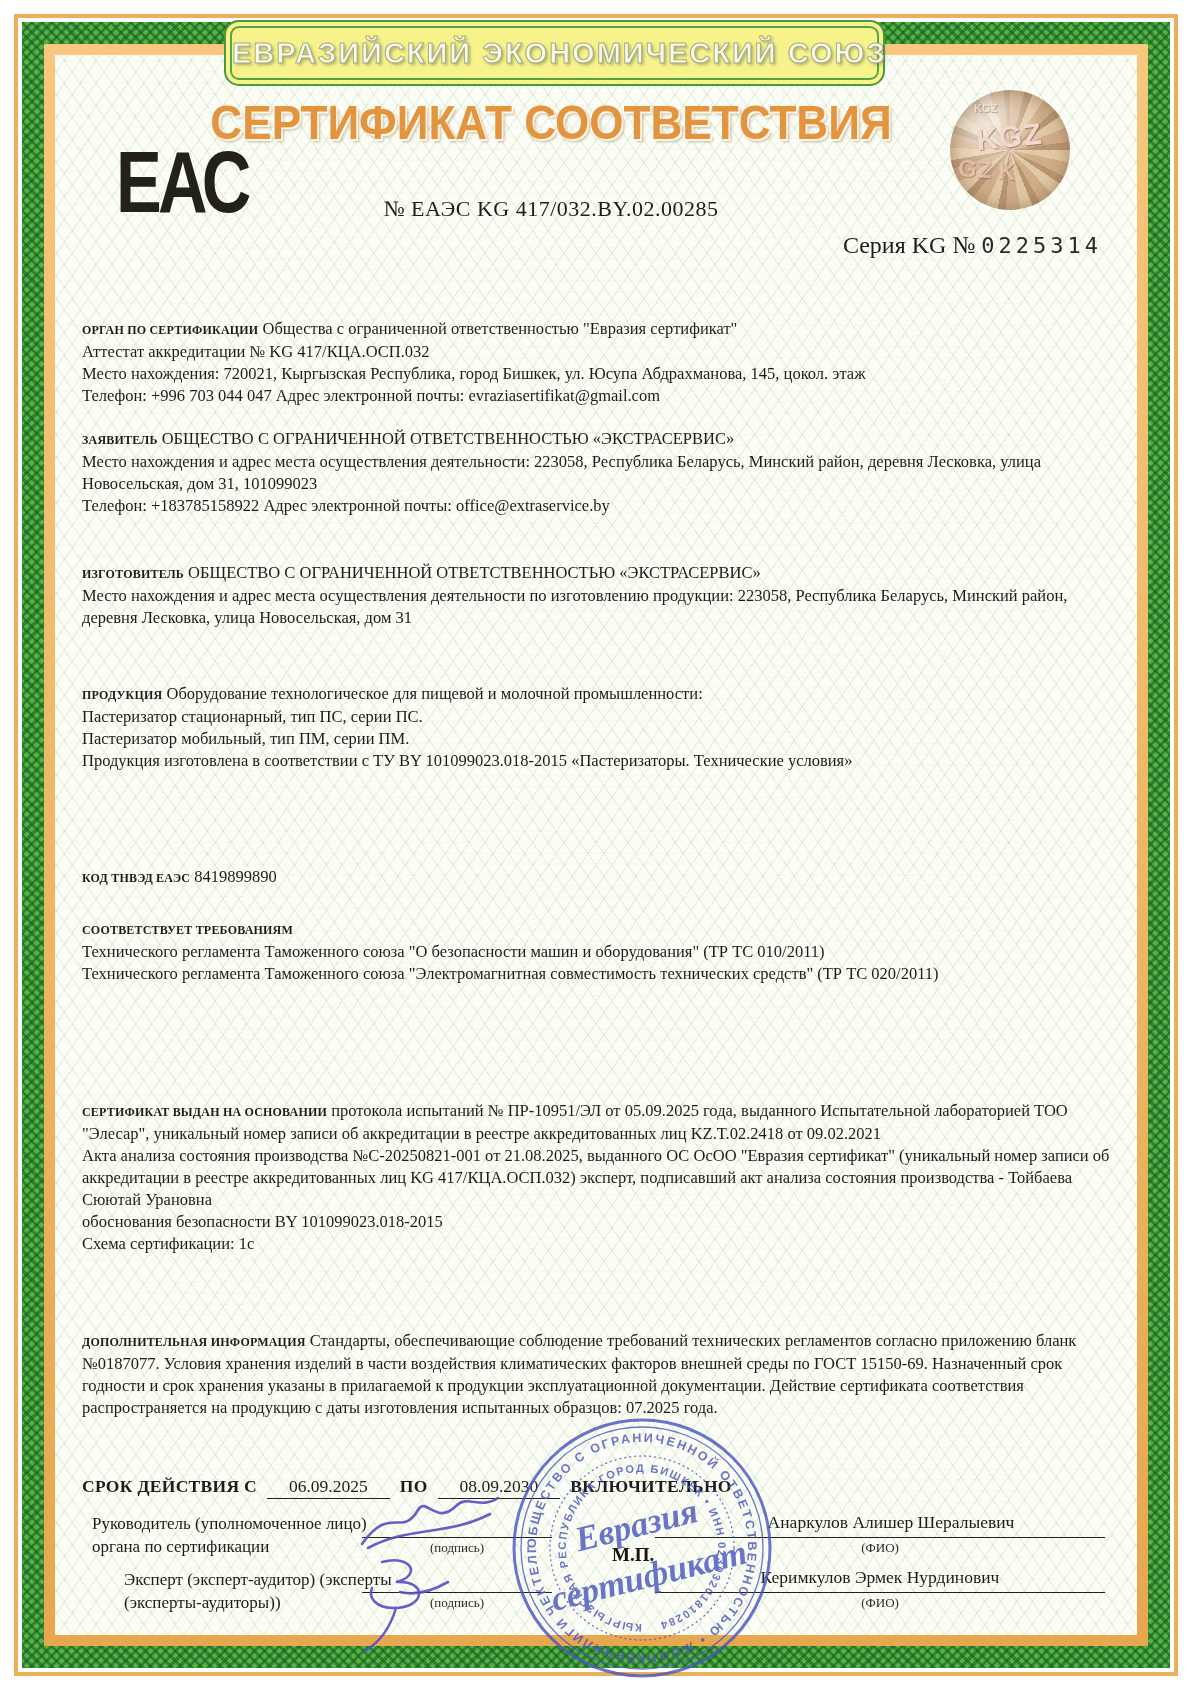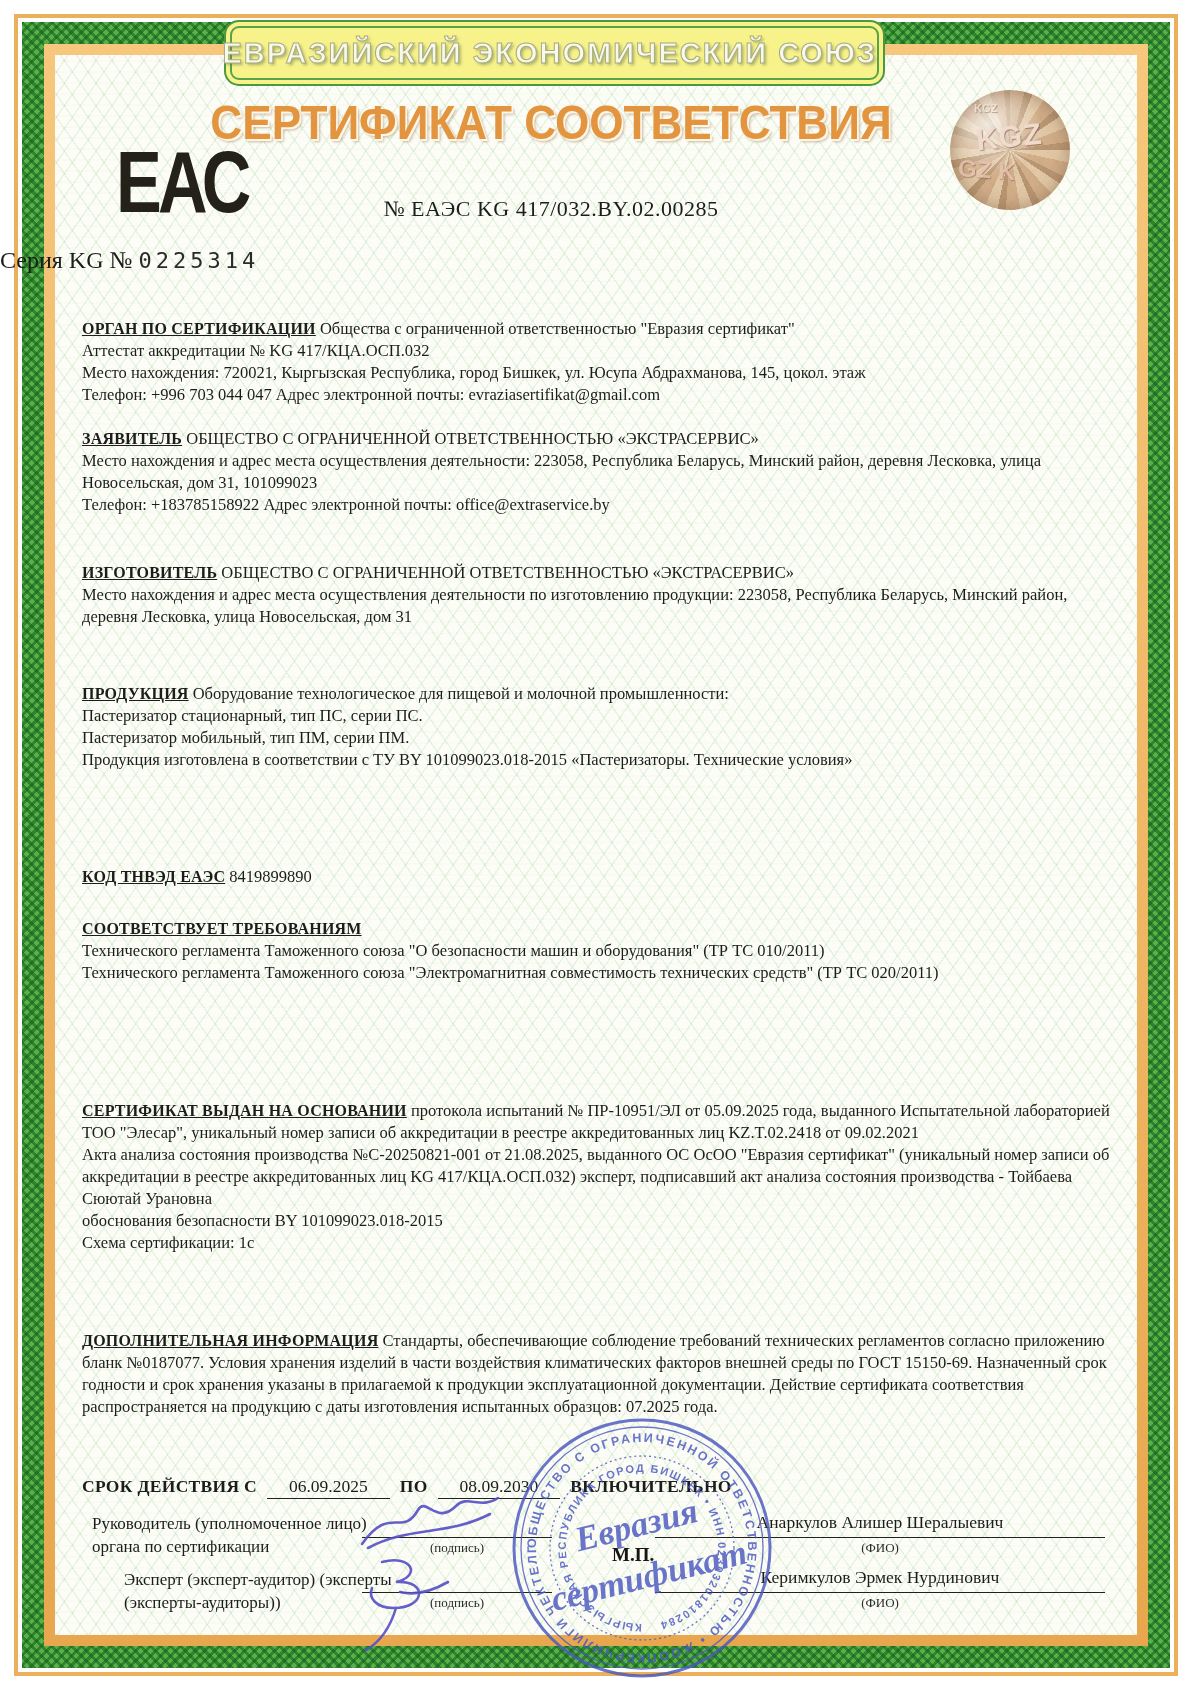--- a/index.html
+++ b/index.html
@@ -16,21 +16,21 @@
   .paper{position:absolute;inset:55px;
      background:
        repeating-linear-gradient(55deg, rgba(110,190,110,.15) 0 1.5px, transparent 1.5px 13px),
        repeating-linear-gradient(-55deg, rgba(110,190,110,.15) 0 1.5px, transparent 1.5px 13px),
        repeating-linear-gradient(0deg, rgba(235,180,110,.05) 0 2px, transparent 2px 11px),
        #fdfdf8;}
   
   .banner{position:absolute;left:230px;top:26px;width:645px;height:50px;
      background:#f7f28a;border:2px solid #57a348;border-radius:9px;
      box-shadow:0 0 0 4px #f7f28a, 0 0 0 6px #4c9840;
-     display:flex;align-items:center;justify-content:flex-end;}
+     display:flex;align-items:center;justify-content:flex-start;}
   .banner-text{font-family:"Liberation Sans",sans-serif;font-weight:800;font-size:29px;
      letter-spacing:2px;color:#f8f8ec;-webkit-text-stroke:1px #a8ad7c;
      text-shadow:2px 2px 3px rgba(110,120,80,.55);white-space:nowrap;}
   .eac{position:absolute;left:116px;top:138px;font-family:"Liberation Sans",sans-serif;
      font-weight:900;font-size:88px;line-height:1;color:#232118;letter-spacing:-5px;
      transform:scaleX(.78);transform-origin:left top;}
   .holo{position:absolute;left:950px;top:90px;width:120px;height:120px;border-radius:50%;
      overflow:hidden;opacity:.8;
      background:
        radial-gradient(circle at 32% 28%, rgba(255,255,255,.75), rgba(255,255,255,0) 45%),
@@ -41,44 +41,44 @@
      color:#efd2c4;text-shadow:1px 1px 1px rgba(80,40,20,.6);}
   .holo .h1{left:26px;top:30px;font-size:30px;letter-spacing:1px;transform:rotate(-6deg);}
   .holo .h2{left:8px;top:66px;font-size:24px;opacity:.8;transform:rotate(4deg);color:#e3b49e;}
   .holo .h3{left:24px;top:12px;font-size:11px;opacity:.75;color:#f3e2d2;}
   .doc-title{position:absolute;left:0;right:90px;top:94px;text-align:center;
      font-family:"Liberation Sans",sans-serif;font-weight:900;font-size:49px;
      color:#e2943e;letter-spacing:0px;transform:scaleX(.9);
      text-shadow:2px 2px 0 #fff6e6, 3px 3px 3px rgba(120,80,30,.4);white-space:nowrap;}
   .cert-number{position:absolute;left:0;right:90px;top:196px;text-align:center;
      font-size:22px;letter-spacing:.5px;}
-  .series{position:absolute;left:0;right:90px;top:247px;text-align:left;font-size:24px;}
+  .series{position:absolute;left:0;right:90px;top:232px;text-align:right;font-size:24px;}
   .series .num{font-family:"DejaVu Sans Mono",monospace;font-size:22px;letter-spacing:4px;color:#2a2a28;}
   
   .sec{position:absolute;left:82px;right:75px;font-size:16.5px;line-height:22px;}
-  .sec b.lbl{font-size:16px;letter-spacing:.2px;text-decoration:underline;}
+  .sec b.lbl{font-size:12px;letter-spacing:.2px;}
   
   .validity{position:absolute;left:82px;top:1476px;font-size:17.5px;display:flex;align-items:baseline;gap:10px;white-space:nowrap;}
   .validity b{letter-spacing:.3px;}
   .date-ul{border-bottom:1.6px solid #23211e;padding:0 22px 1px 22px;}
   .role{position:absolute;font-size:17px;line-height:23px;}
   .role1{left:92px;top:1512px;width:300px;}
   .role2{left:92px;top:1568px;width:340px;margin-left:32px;}
   .sigline{position:absolute;border-top:1.6px solid #23211e;}
   .sl1{left:362px;top:1537px;width:190px;}
   .sl2{left:362px;top:1592px;width:190px;}
   .nameline1{left:655px;top:1537px;width:450px;}
   .nameline2{left:655px;top:1592px;width:450px;}
   .caption{position:absolute;font-size:13px;text-align:center;color:#2a2a28;}
   .cap-sig1{left:362px;top:1540px;width:190px;}
   .cap-sig2{left:362px;top:1595px;width:190px;}
   .cap-fio1{left:655px;top:1540px;width:450px;}
   .cap-fio2{left:655px;top:1595px;width:450px;}
   .name{position:absolute;left:655px;width:450px;text-align:center;font-size:17.5px;}
-  .name1{top:1512px;} .name2{top:1567px;}
+  .name1{top:1512px;padding-left:11px;} .name2{top:1567px;}
   
   .sig-svg{position:absolute;z-index:6;}
   .sig1{left:356px;top:1492px;}
   .sig2{left:356px;top:1552px;}
   .stamp{position:absolute;left:492px;top:1398px;z-index:5;}
   .mp{position:absolute;left:612px;top:1544px;z-index:7;font-weight:bold;font-size:19px;color:#17150f;}
 </style>
 </head>
 <body>
 

